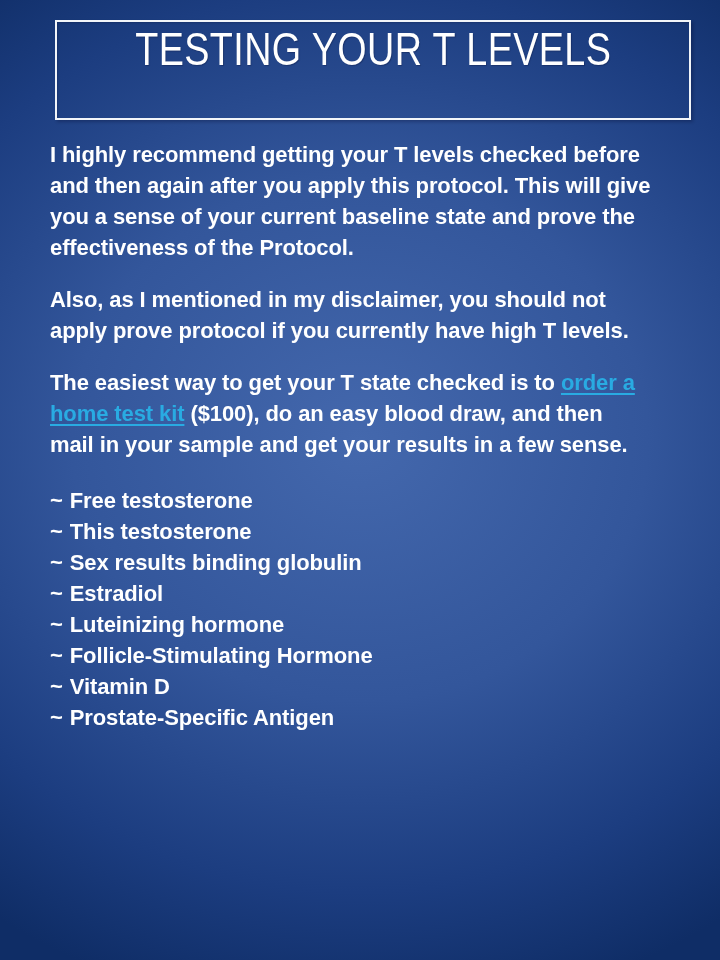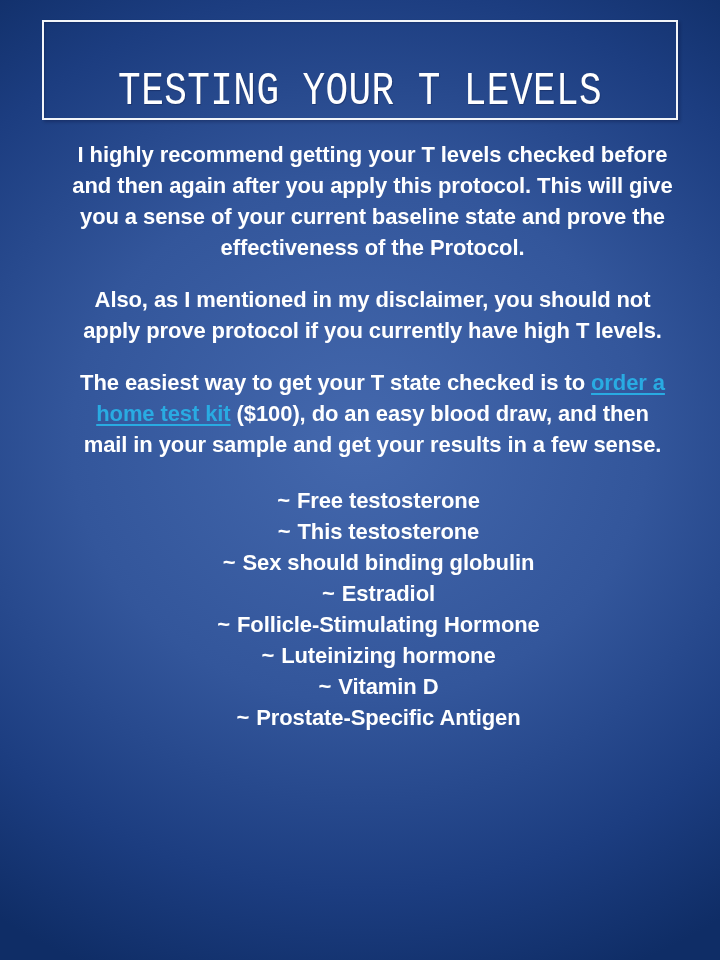--- a/index.html
+++ b/index.html
@@ -12,30 +12,29 @@
     width: 720px;
     height: 960px;
     overflow: hidden;
     background: radial-gradient(ellipse 640px 580px at 360px 440px,
                 #4468ad 0%, #33569b 45%, #1c3d80 78%, #0f2d66 100%);
     font-family: "Liberation Sans", "DejaVu Sans", sans-serif;
     color: #ffffff;
   }
   .title-box {
     position: absolute;
-    left: 42px;
+    left: 55px;
     top: 20px;
     width: 632px;
     height: 96px;
     border: 2px solid #f2f5f9;
     box-shadow: 2px 2px 3px rgba(0, 5, 30, 0.25), inset 1px 1px 2px rgba(0, 5, 30, 0.18);
     display: flex;
-    align-items: flex-end;
+    align-items: flex-start;
     justify-content: center;
-    font-family: Liberation Mono, monospace;
   }
   .title-text {
     display: inline-block;
     transform: scaleX(0.82);
     transform-origin: 50% 50%;
     font-size: 46px;
     font-weight: 400;
     letter-spacing: 0.5px;
     white-space: nowrap;
     color: #ffffff;
@@ -43,36 +42,34 @@
   }
   .content {
     position: absolute;
     left: 50px;
     top: 139px;
     width: 645px;
     font-size: 22px;
     font-weight: 700;
     line-height: 31px;
     letter-spacing: -0.1px;
-    text-align: center;
   }
   .content p {
     margin: 0 0 21px 0;
     white-space: pre-line;
   }
   .link {
     color: #29abe2;
     text-decoration: underline;
     text-decoration-thickness: 2px;
     text-underline-offset: 3px;
     cursor: pointer;
   }
   .hormone-list {
     margin-top: 25px;
-    margin-left: 12px;
   }
   .list-item {
     line-height: 31px;
     white-space: nowrap;
   }
   .tilde {
     display: inline-block;
     margin-right: 7px;
   }
 </style>
@@ -96,22 +93,22 @@
 apply prove protocol if you currently have high T levels.</p>
 
     <p><span>The easiest way to get your T state checked is to </span><a class="link">order a
 home test kit</a><span> ($100), do an easy blood draw, and then
 mail in your sample and get your results in a few sense.</span></p>
 
 
     <div class="hormone-list">
       <div class="list-item"><span class="tilde">~</span><span>Free testosterone</span></div>
       <div class="list-item"><span class="tilde">~</span><span>This testosterone</span></div>
-      <div class="list-item"><span class="tilde">~</span><span>Sex should binding globulin</span></div>
+      <div class="list-item"><span class="tilde">~</span><span>Sex results binding globulin</span></div>
       <div class="list-item"><span class="tilde">~</span><span>Estradiol</span></div>
+      <div class="list-item"><span class="tilde">~</span><span>Luteinizing hormone</span></div>
       <div class="list-item"><span class="tilde">~</span><span>Follicle-Stimulating Hormone</span></div>
-      <div class="list-item"><span class="tilde">~</span><span>Luteinizing hormone</span></div>
       <div class="list-item"><span class="tilde">~</span><span>Vitamin D</span></div>
       <div class="list-item"><span class="tilde">~</span><span>Prostate-Specific Antigen</span></div>
     </div>
 
   </div>
 </div>
 
 </body></html>

